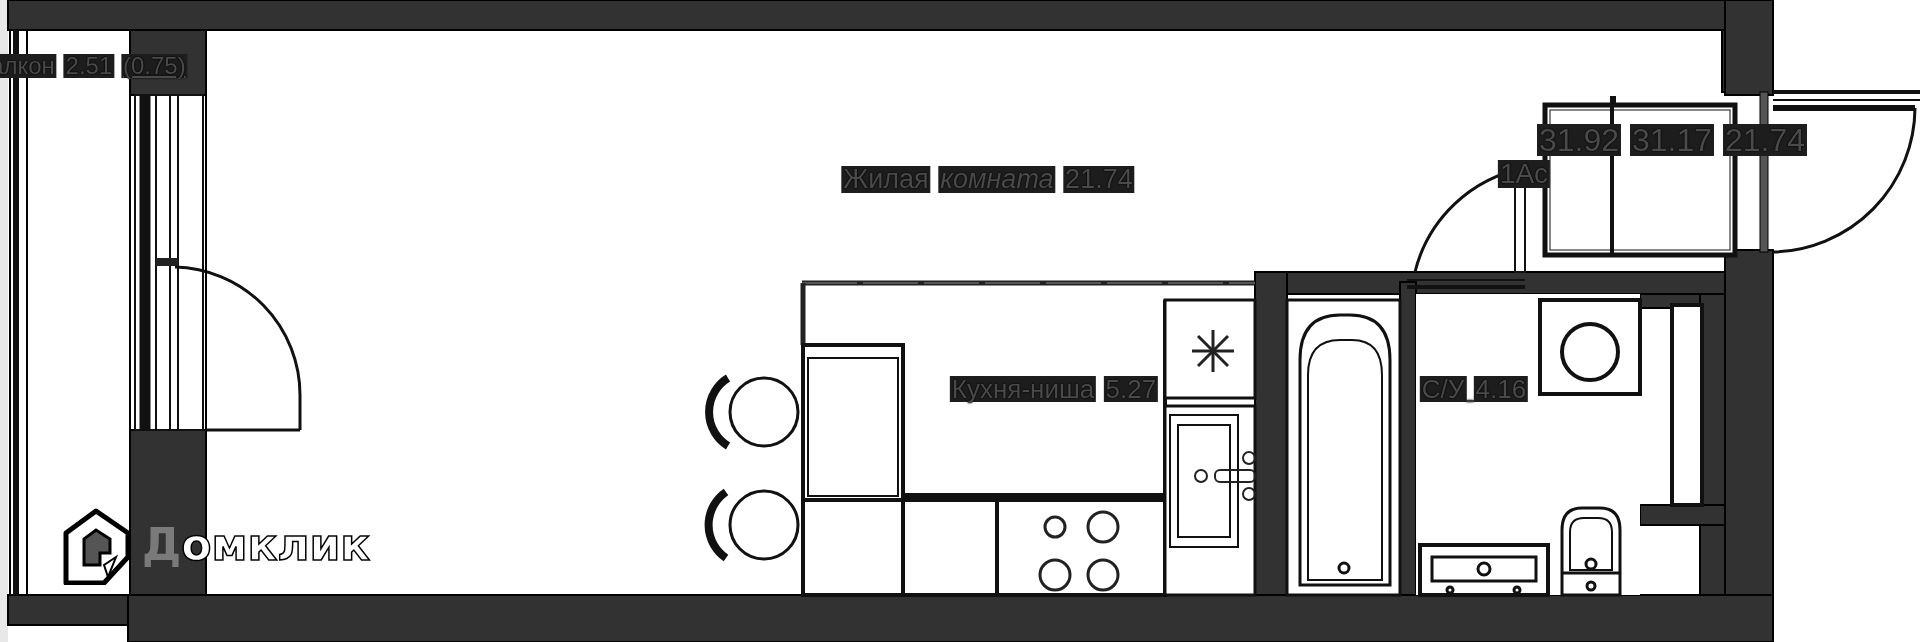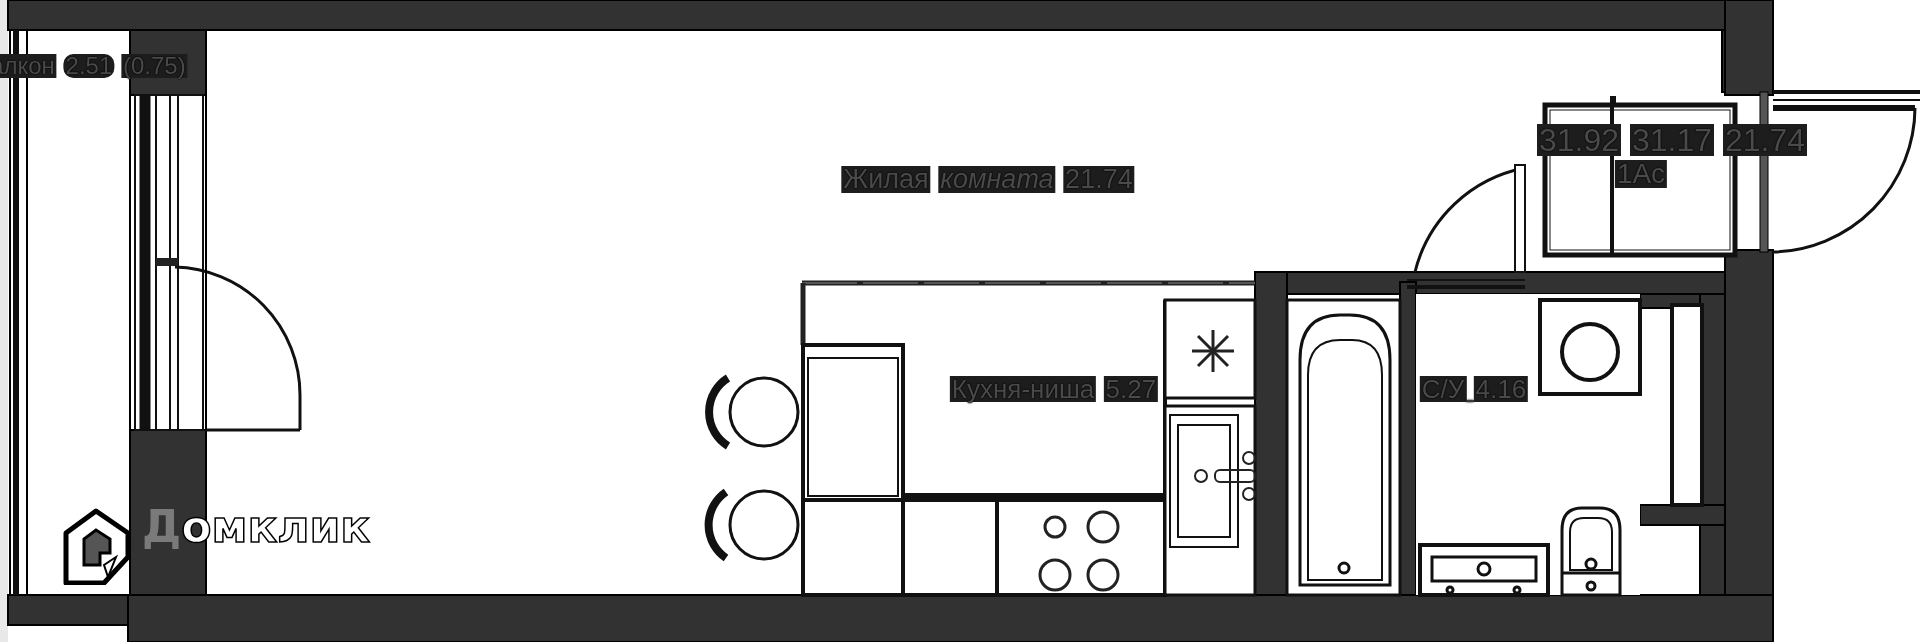--- a/index.html
+++ b/index.html
@@ -17,21 +17,21 @@
       text-align: center;
       line-height: 1.0;
       white-space: nowrap;
       text-shadow: 0 0 1px #000, 0 0 2px #000;
       transform: translateX(-50%);
     }
     .lbl span { display: block; }
     .lbl .bg { background: #1d1d1d; color: #4a4a4a; padding: 0 2px; display: inline-block; }
     .logo {
       position: absolute; left: 56px; top: 505px;
-      display: flex; align-items: flex-start; gap: 6px;
+      display: flex; align-items: center; gap: 6px;
     }
     .logo-text {
       font-family: "DejaVu Sans", sans-serif;
       font-weight: bold;
       font-size: 44px;
       letter-spacing: 0px;
       color: #ffffff;
       -webkit-text-stroke: 1.5px #000;
       line-height: 1;
     }
@@ -201,41 +201,41 @@
     <circle cx="1591" cy="586" r="4"></circle>
   </g>
 
   <g fill="#fff" stroke="#111" stroke-width="4">
     <rect x="1672" y="305" width="30" height="200"></rect>
   </g>
 </svg>
 
 <div class="lbl" style="left:80px; top:50px; font-size:24px;">
   <span class="bg">Балкон</span>
-  <span class="bg" style="margin-top:4px;border-radius:10px;">2.51</span>
-  <span class="bg" style="margin-top:4px;">(0.75)</span>
+  <span class="bg" style="margin-top:4px;">2.51</span>
+  <span class="bg" style="margin-top:4px;text-decoration:underline;">(0.75)</span>
 </div>
 
 <div class="lbl" style="left:988px; top:162px; font-size:27px;">
   <span class="bg">Жилая</span>
   <span class="bg" style="margin-top:4px;font-style:italic;">комната</span>
   <span class="bg" style="margin-top:4px;">21.74</span>
 </div>
 
 <div class="lbl" style="left:1030px; top:372px; font-size:26px;padding-left:48px;">
   <span class="bg">Кухня-ниша</span>
   <span class="bg" style="margin-top:4px;">5.27</span>
 </div>
 
 <div class="lbl" style="left:1474px; top:370px; font-size:26px;text-decoration:underline;">
   <span class="bg">С/У</span>
   <span class="bg" style="margin-top:6px;">4.16</span>
 </div>
 
-<div class="lbl" style="left:1641px; top:160px; font-size:28px;">
+<div class="lbl" style="left:1524px; top:160px; font-size:28px;">
   <span class="bg">1Ас</span>
 </div>
 <div class="lbl" style="left:1672px; top:112px; font-size:32px;">
   <span class="bg">31.92</span>
   <span class="bg" style="margin-top:12px;">31.17</span>
   <span class="bg" style="margin-top:12px;">21.74</span>
 </div>
 
 <div class="logo">
   <svg width="80" height="80" viewBox="0 0 80 80">

